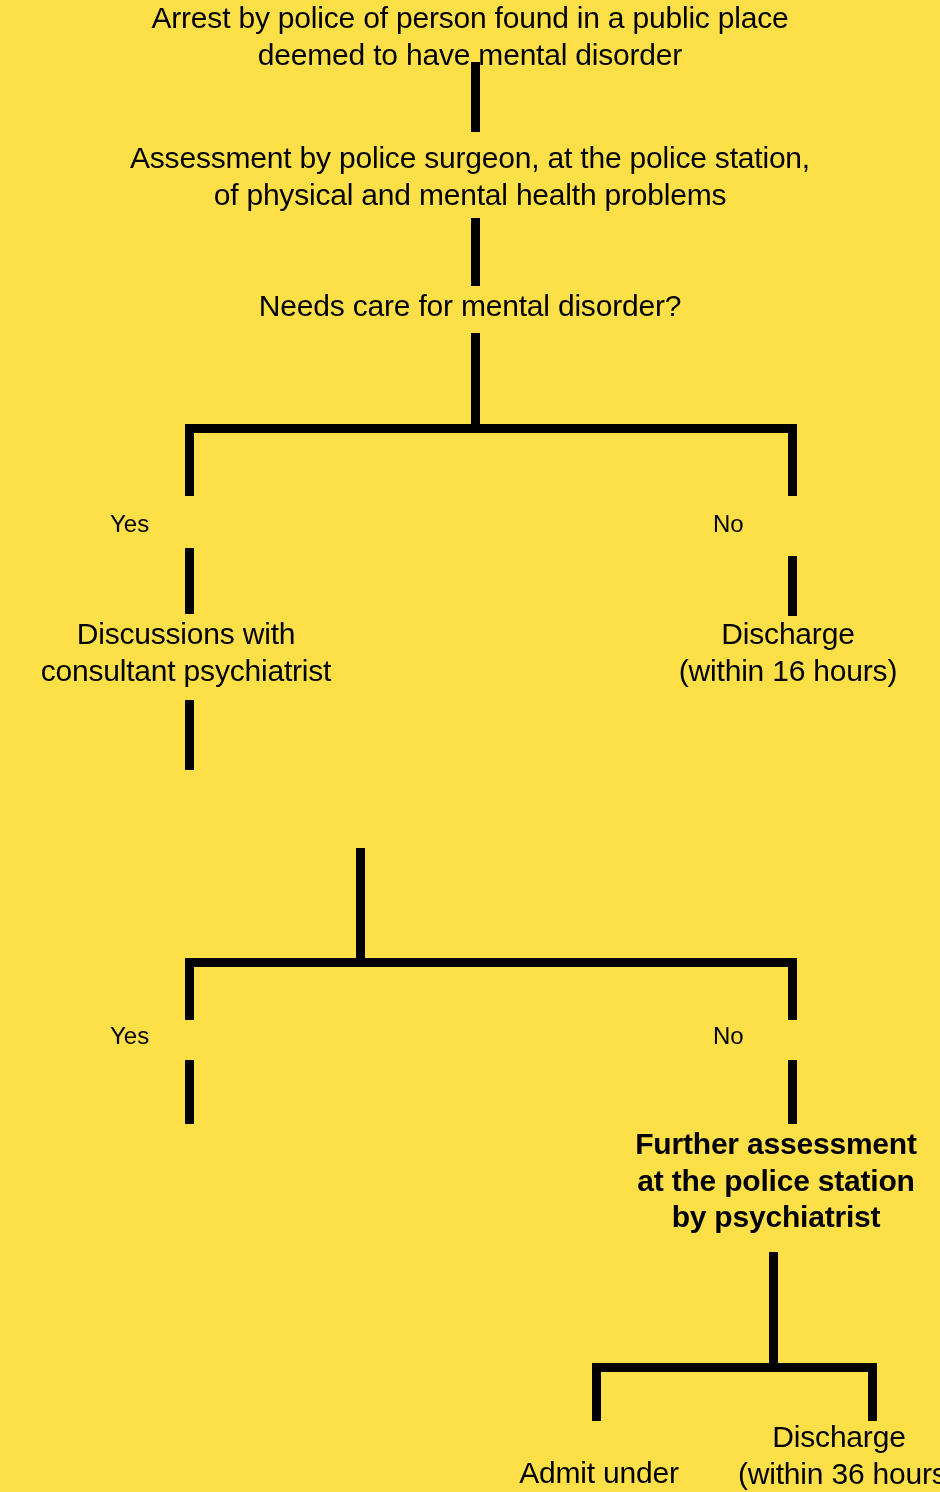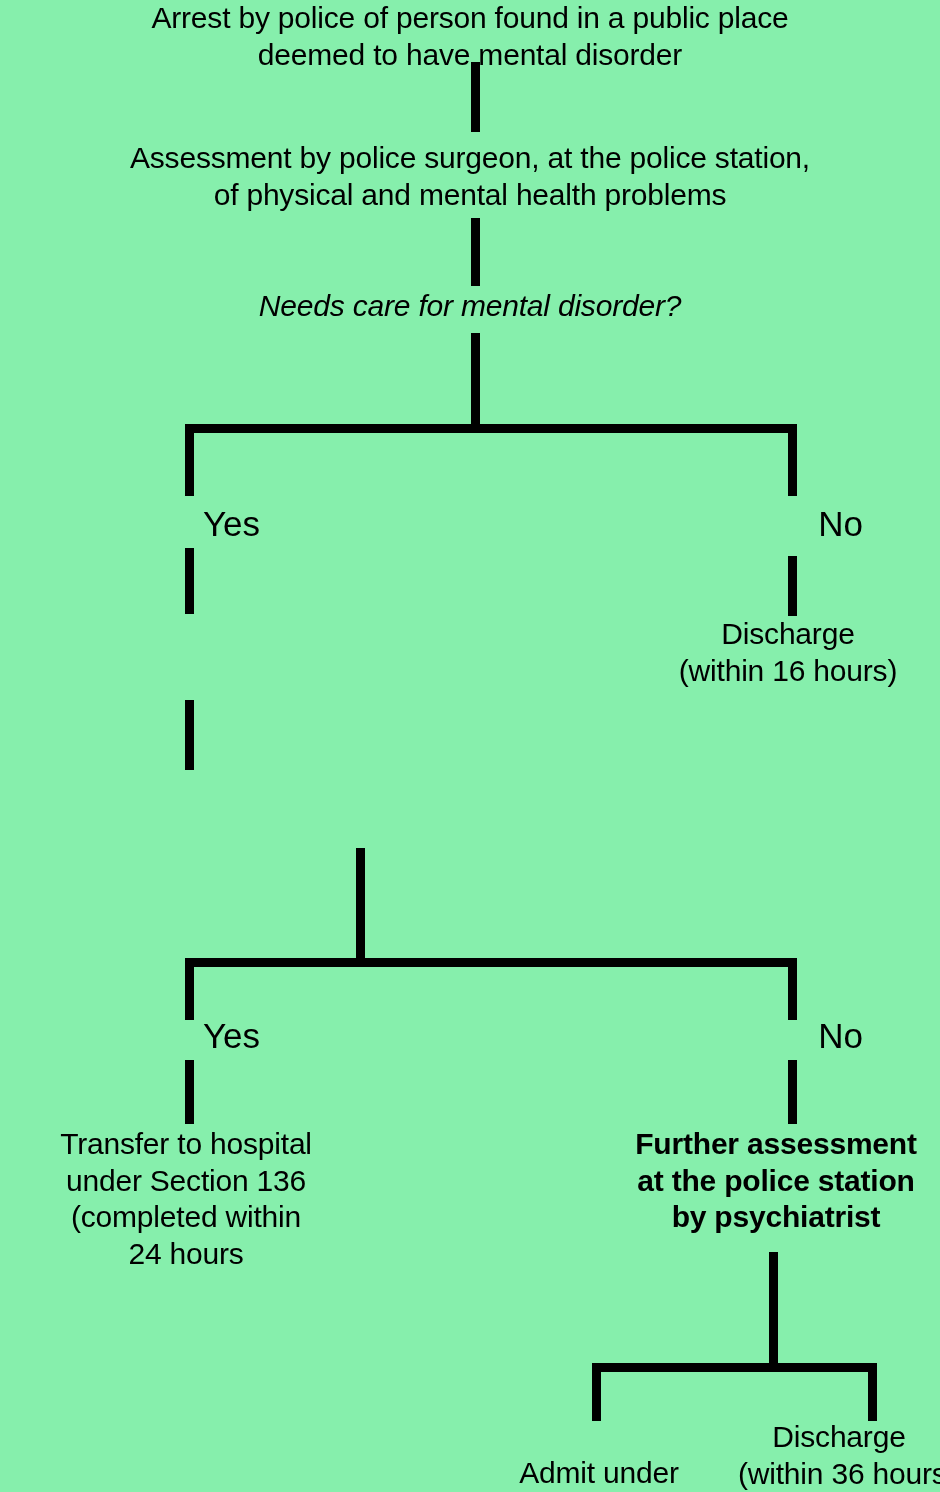--- a/index.html
+++ b/index.html
@@ -4,40 +4,40 @@
 <style>
   html, body {
     margin: 0;
     padding: 0;
     background: #ffffff;
   }
   #flowchart {
     position: relative;
     width: 940px;
     height: 1492px;
-    background: #86efac;
+    background: #fde047;
     font-family: "Liberation Sans", sans-serif;
     color: #000000;
     overflow: hidden;
   }
   .node {
     position: absolute;
     font-size: 30px;
     line-height: 36.5px;
     white-space: pre;
     color: #000000;
     letter-spacing: -0.2px;
   }
   .center { text-align: center; }
   .label {
     position: absolute;
-    font-size: 35px;
+    font-size: 24px;
     line-height: 36px;
     white-space: pre;
-    text-align: right;
+    text-align: left;
     color: #000000;
   }
   .vline {
     position: absolute;
     background: #000000;
     width: 9px;
   }
   .hline {
     position: absolute;
     background: #000000;
@@ -52,57 +52,55 @@
   <div class="node center" style="left:70px; top:0px; width:800px;">Arrest by police of person found in a public place
 deemed to have mental disorder</div>
 
   <div class="vline" style="left:471px; top:62px; height:70px;"></div>
 
   <div class="node center" style="left:50px; top:140px; width:840px;text-align:center;">Assessment by police surgeon, at the police station,
 of physical and mental health problems</div>
 
   <div class="vline" style="left:471px; top:218px; height:68px;"></div>
 
-  <div class="node center" style="left:140px; top:288px; width:660px;font-style:italic;">Needs care for mental disorder?</div>
+  <div class="node center" style="left:140px; top:288px; width:660px;">Needs care for mental disorder?</div>
 
   <div class="vline" style="left:471px; top:333px; height:93px;"></div>
 
   <div class="hline" style="left:185px; top:424px; width:612px;"></div>
   <div class="vline" style="left:185px; top:424px; height:72px;"></div>
   <div class="vline" style="left:788px; top:424px; height:72px;"></div>
 
   <div class="label" style="left:110px; top:506px; width:150px;">Yes</div>
   <div class="label" style="left:713px; top:506px; width:150px;">No</div>
 
   <div class="vline" style="left:185px; top:548px; height:66px;"></div>
   <div class="vline" style="left:788px; top:556px; height:60px;"></div>
 
+  <div class="node center" style="left:38px; top:616px; width:296px;">Discussions with
+consultant psychiatrist</div>
 
   <div class="node center" style="left:640px; top:616px; width:296px;">Discharge
 (within 16 hours)</div>
 
   <div class="vline" style="left:185px; top:700px; height:70px;"></div>
 
 
   <div class="vline" style="left:356px; top:848px; height:112px;"></div>
 
   <div class="hline" style="left:185px; top:958px; width:612px;"></div>
   <div class="vline" style="left:185px; top:958px; height:62px;"></div>
   <div class="vline" style="left:788px; top:958px; height:62px;"></div>
 
   <div class="label" style="left:110px; top:1018px; width:150px;">Yes</div>
   <div class="label" style="left:713px; top:1018px; width:150px;">No</div>
 
   <div class="vline" style="left:185px; top:1060px; height:64px;"></div>
   <div class="vline" style="left:788px; top:1060px; height:64px;"></div>
 
-  <div class="node center" style="left:40px; top:1126px; width:292px;">Transfer to hospital
-under Section 136
-(completed within
-24 hours</div>
 
   <div class="node center" style="left:620px; top:1126px; width:312px;font-weight:bold;">Further assessment
 at the police station
 by psychiatrist</div>
 
   <div class="vline" style="left:769px; top:1252px; height:115px;"></div>
 
   <div class="hline" style="left:592px; top:1363px; width:285px;"></div>
   <div class="vline" style="left:592px; top:1363px; height:58px;"></div>
   <div class="vline" style="left:868px; top:1363px; height:58px;"></div>

